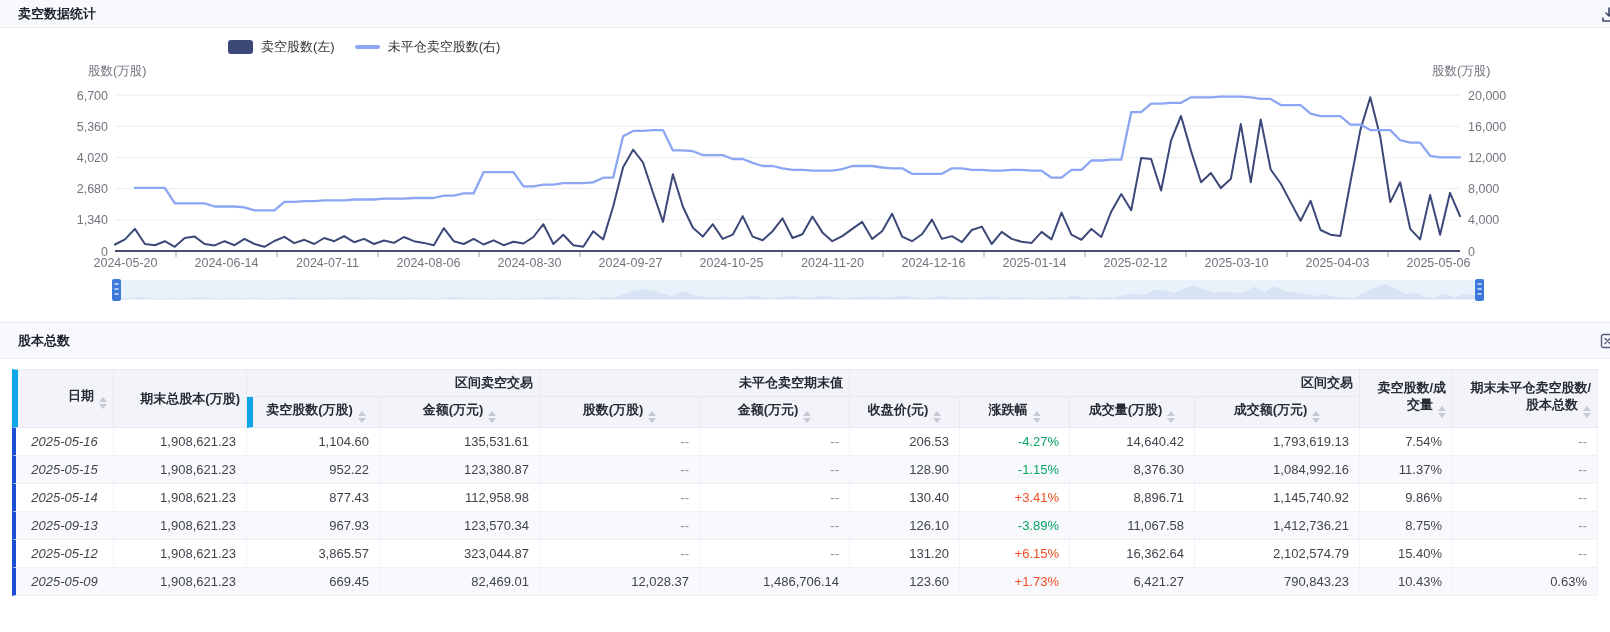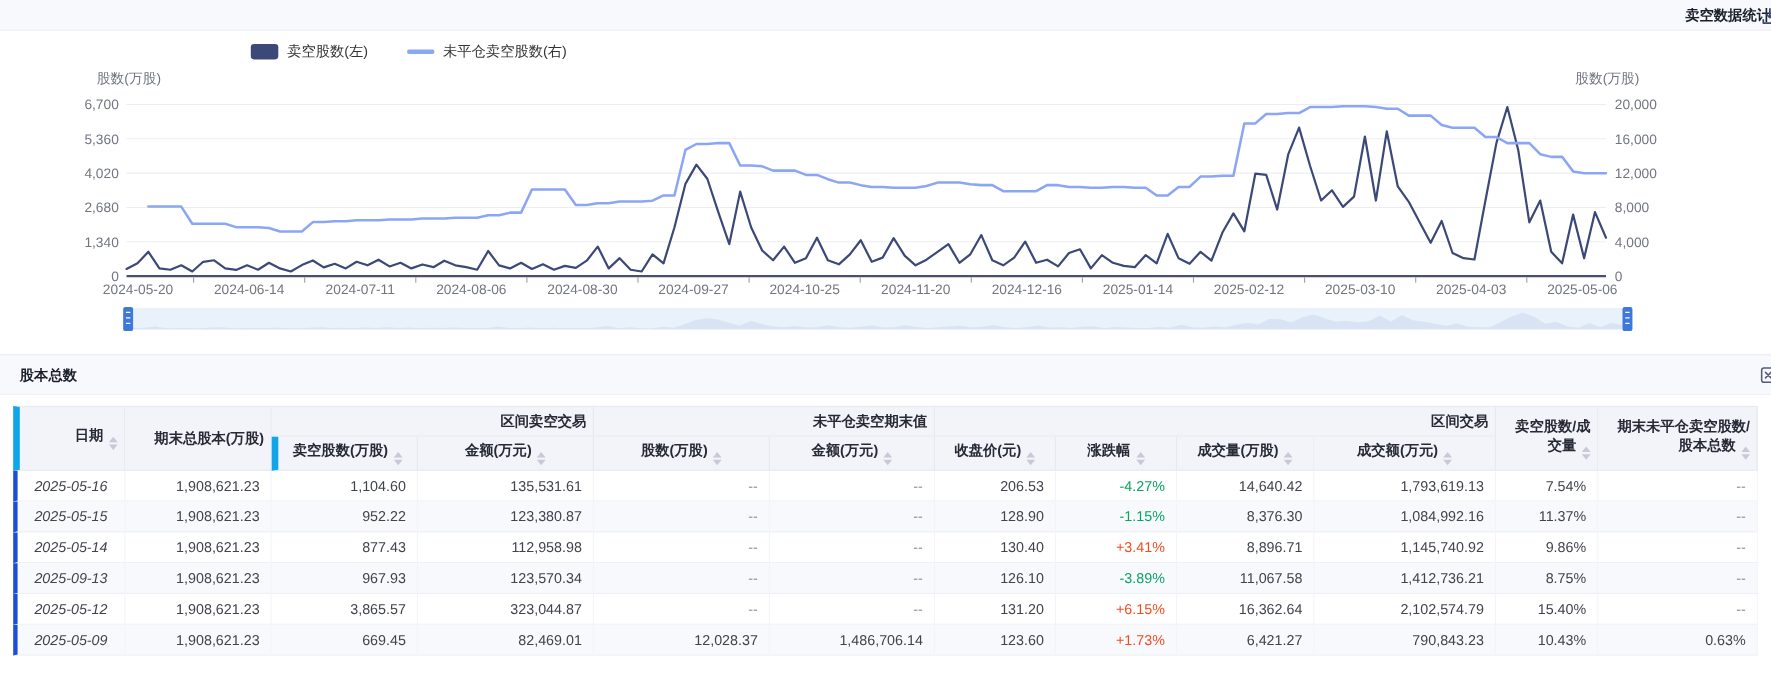--- a/index.html
+++ b/index.html
@@ -1,29 +1,29 @@
 <!DOCTYPE html>
 <html style="--up-color: #f04e22; --down-color: #0aa461;"><head>
 <meta charset="utf-8">
 <style>
   * { box-sizing: border-box; margin: 0; padding: 0; }
   html,body { width:1610px; height:632px; overflow:hidden; background:#fff;
     font-family:"Liberation Sans","DejaVu Sans",sans-serif; }
 
   
   .bar { height:28px; background:#f8f9fc; border-bottom:1px solid #ebedf3;
-         display:flex; align-items:center; justify-content:flex-end;
+         display:flex; align-items:center; justify-content:flex-start;
          padding:0 0 0 18px; position:relative; }
   .bar-title { font-size:13px; font-weight:bold; color:#1b202b; }
   .bar-icon { position:absolute; right:-7px; top:7px; width:16px; height:16px; color:#3f4a6b; }
 
   
   .chart-area { position:relative; height:294px; background:#fff; }
   .chart-area svg { position:absolute; left:0; top:0; }
-  .legend { position:absolute; left:228px; top:10px; display:flex; gap:35px;
+  .legend { position:absolute; left:228px; top:10px; display:flex; gap:20px;
             font-size:13px; color:#333; z-index:2; }
   .legend-item { display:flex; align-items:center; gap:8px; cursor:pointer; }
   .sw-rect { width:25px; height:14px; border-radius:3px; display:inline-block; }
   .sw-line { width:25px; height:4px; border-radius:2px; display:inline-block; }
   .axlbl  { font-size:12.5px; fill:#71757f; }
   .axname { font-size:12.5px; fill:#71757f; }
   .xlbl   { font-size:12.5px; fill:#71757f; }
 
   
   .detail-bar { height:37px; background:#f8f9fc; border-top:1px solid #e9ebf0;

